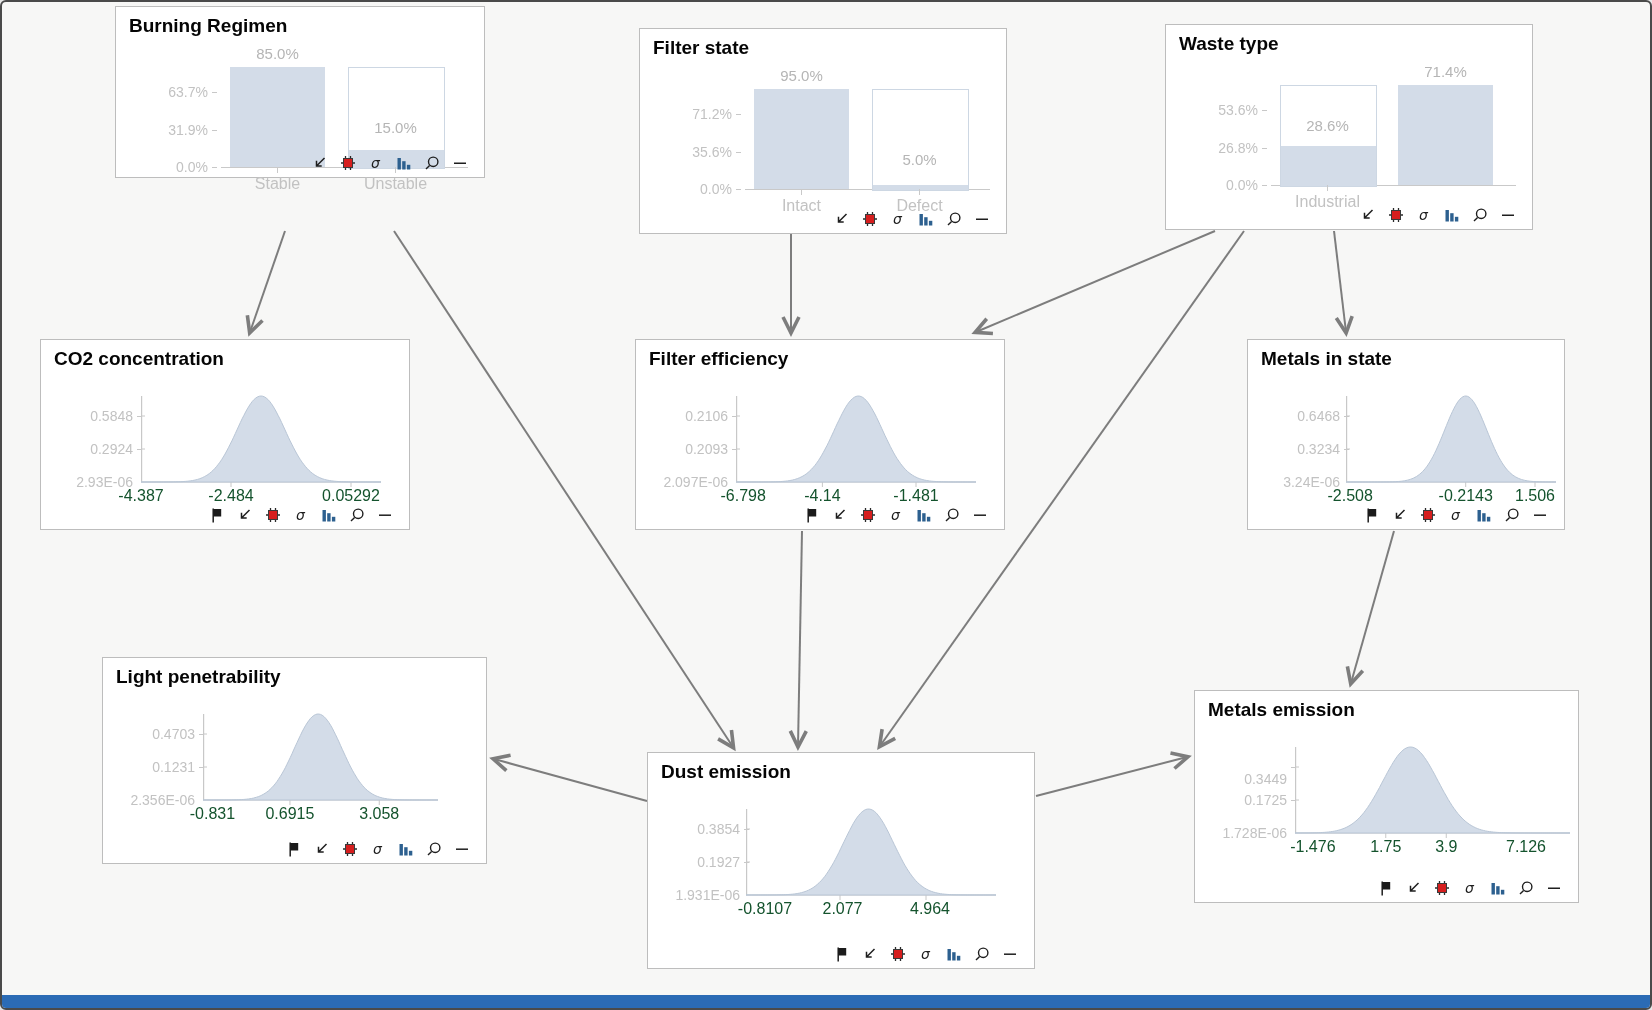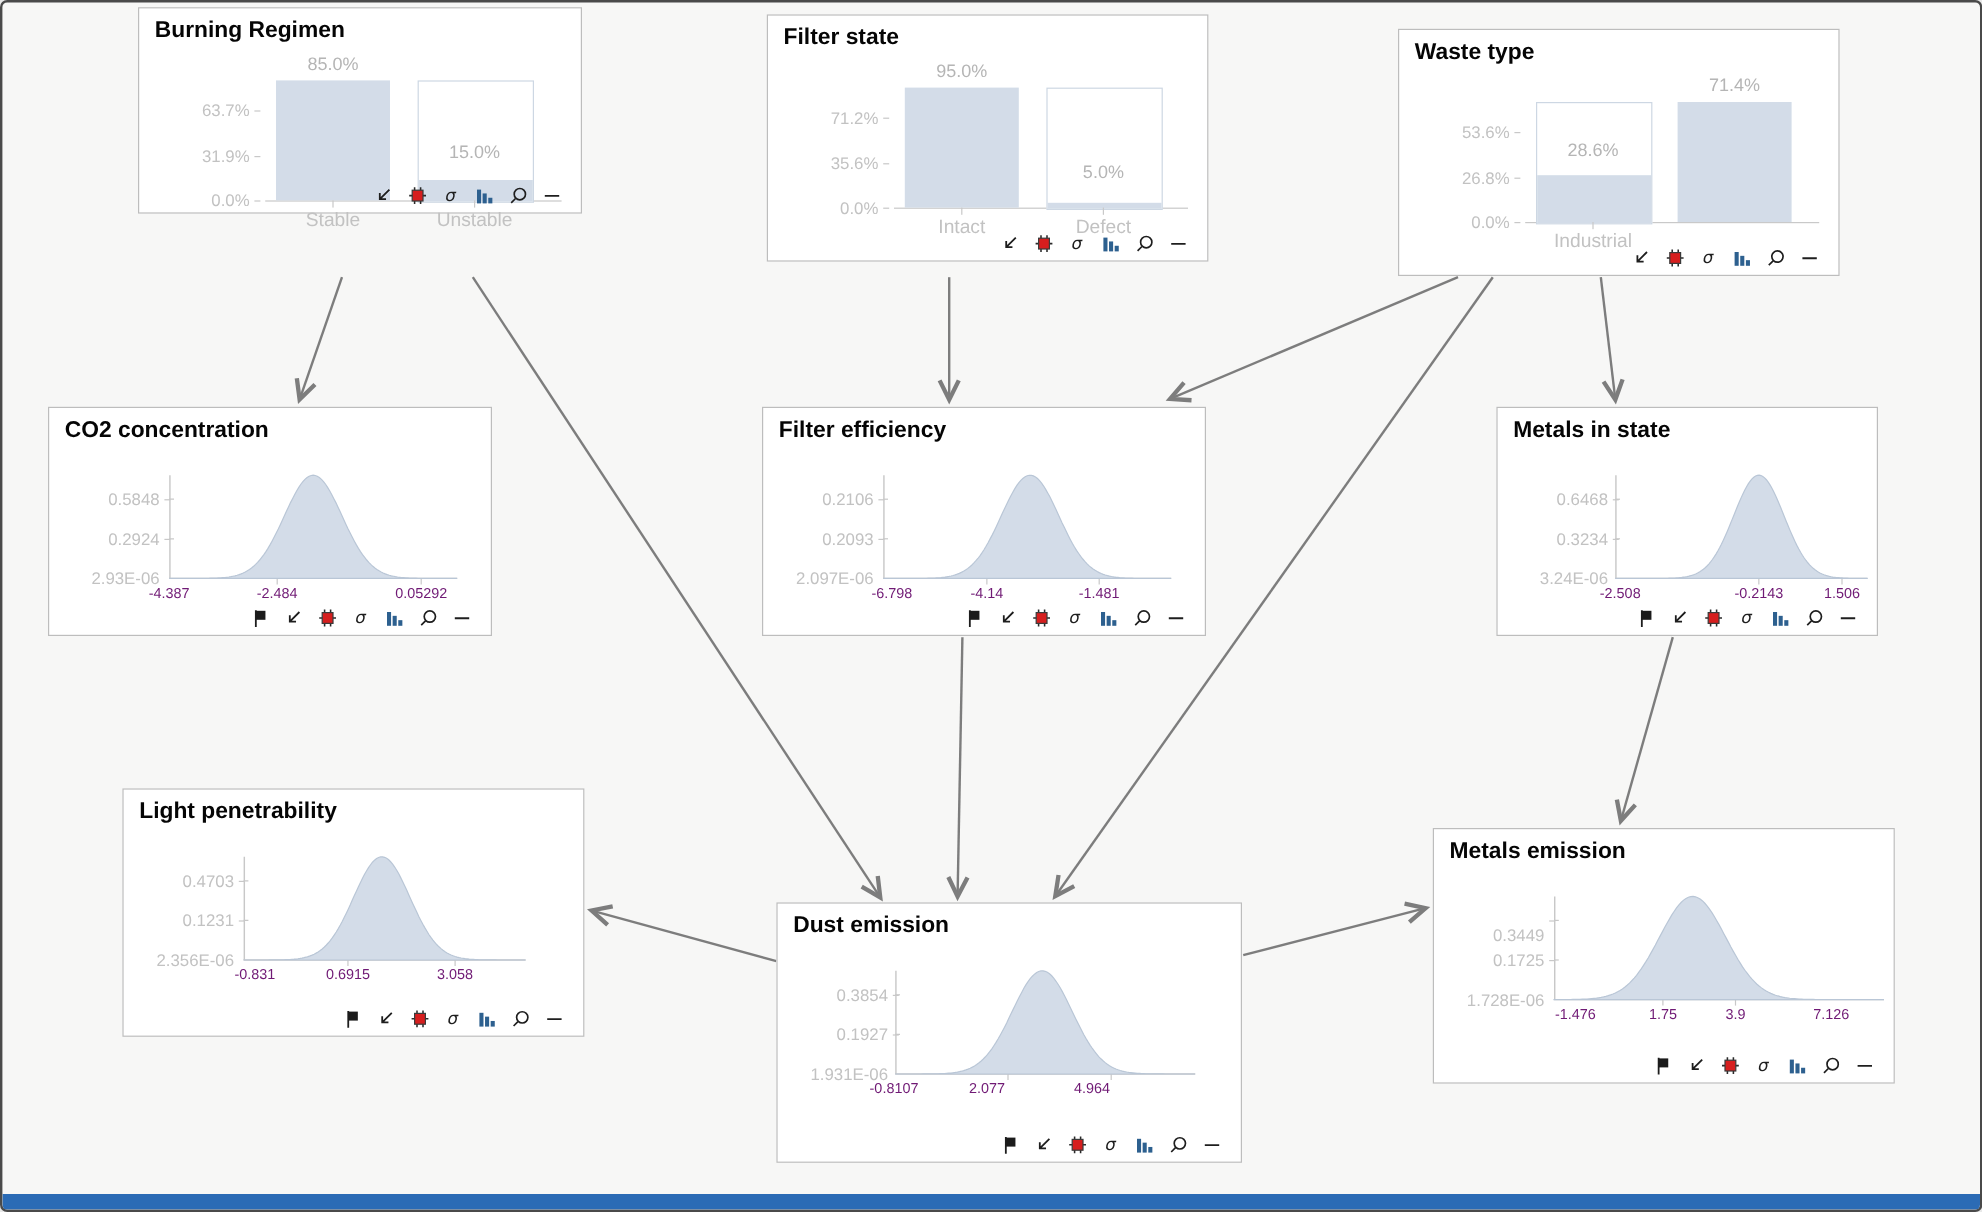--- a/index.html
+++ b/index.html
@@ -17,21 +17,21 @@
   }
   .chart{position:absolute;left:0;top:0;right:0;bottom:0;}
   
   .yt{
     position:absolute;left:0;width:92px;text-align:right;transform:translateY(-50%);
     font-size:14px;color:#c2c2c2;white-space:nowrap;
   }
   .ydash{position:absolute;left:96px;width:5px;height:1px;background:#c8c8c8;}
   .xl{position:absolute;height:20px;}
   .xt{
-    position:absolute;transform:translateX(-50%);font-size:12px;color:#701a75;white-space:nowrap;top:0;
+    position:absolute;transform:translateX(-50%);font-size:16px;color:#14532d;white-space:nowrap;top:0;
   }
   
   .baseline{position:absolute;left:105px;right:16px;top:160px;height:1px;background:#c9c9c9;}
   .bar{position:absolute;top:60px;width:95px;height:100px;}
   .bar .fill{position:absolute;left:0;right:0;bottom:0;background:#d3dce8;}
   .bar.outlined{border:1px solid #cdd7e3;background:#ffffff;}
   .bar.outlined .fill{left:0;right:0;}
   .val{position:absolute;width:95px;text-align:center;font-size:15px;color:#b5b5b5;}
   .cat{position:absolute;top:168px;width:95px;text-align:center;font-size:16px;color:#c2c2c2;}
   .xdash{position:absolute;top:160px;width:1px;height:6px;background:#c9c9c9;}
@@ -149,21 +149,21 @@
           </svg>
         </span>
       <span class="tbi">
           <svg viewBox="0 0 16 16">
             <use href="#i-min"></use>
           </svg>
         </span>
     </div>
   </div>
 
-  <div class="node" style="left:637px;top:10px;width:368px;height:206px">
+  <div class="node" style="left:637px;top:26px;width:368px;height:206px">
     <div class="title">Filter state</div>
     <div class="chart">
       <span class="yt" style="top:85px">71.2%</span>
       <span class="yt" style="top:122.5px">35.6%</span>
       <span class="yt" style="top:160px">0.0%</span>
       <i class="ydash" style="top:85px"></i>
         <i class="ydash" style="top:122.5px"></i>
         <i class="ydash" style="top:160px"></i>
       <div class="baseline"></div>
       <div class="bar filled" style="left:114px">
@@ -527,21 +527,21 @@
         <i class="ydash" style="top:109px"></i>
       <svg class="curve" style="left:98px;top:54px" width="250" height="96">
           <line x1="0.6" y1="2" x2="0.6" y2="88" stroke="#c8c8c8" stroke-width="1.2"></line>
           <line x1="0" y1="88" x2="250" y2="88" stroke="#c8c8c8" stroke-width="1.2"></line>
           <line x1="0" y1="22" x2="4" y2="22" stroke="#c8c8c8" stroke-width="1"></line>
           <line x1="0" y1="55" x2="4" y2="55" stroke="#c8c8c8" stroke-width="1"></line>
           <line x1="94" y1="88" x2="94" y2="93" stroke="#c8c8c8" stroke-width="1"></line>
           <line x1="180" y1="88" x2="180" y2="93" stroke="#c8c8c8" stroke-width="1"></line>
           <path d="M0 88 L0.0 88.00 L1.8 88.00 L3.6 88.00 L5.4 88.00 L7.1 88.00 L8.9 88.00 L10.7 88.00 L12.5 87.99 L14.3 87.99 L16.1 87.99 L17.9 87.99 L19.6 87.98 L21.4 87.98 L23.2 87.97 L25.0 87.96 L26.8 87.94 L28.6 87.93 L30.4 87.90 L32.1 87.87 L33.9 87.84 L35.7 87.79 L37.5 87.73 L39.3 87.66 L41.1 87.57 L42.9 87.46 L44.6 87.33 L46.4 87.16 L48.2 86.96 L50.0 86.72 L51.8 86.43 L53.6 86.08 L55.4 85.67 L57.1 85.18 L58.9 84.61 L60.7 83.94 L62.5 83.17 L64.3 82.28 L66.1 81.27 L67.9 80.11 L69.6 78.80 L71.4 77.33 L73.2 75.68 L75.0 73.86 L76.8 71.84 L78.6 69.63 L80.4 67.23 L82.1 64.63 L83.9 61.84 L85.7 58.87 L87.5 55.72 L89.3 52.42 L91.1 48.98 L92.9 45.42 L94.6 41.77 L96.4 38.07 L98.2 34.35 L100.0 30.64 L101.8 26.99 L103.6 23.43 L105.4 20.02 L107.1 16.79 L108.9 13.78 L110.7 11.04 L112.5 8.61 L114.3 6.52 L116.1 4.80 L117.9 3.47 L119.6 2.56 L121.4 2.08 L123.2 2.04 L125.0 2.43 L126.8 3.25 L128.6 4.50 L130.4 6.14 L132.1 8.17 L133.9 10.53 L135.7 13.21 L137.5 16.17 L139.3 19.36 L141.1 22.74 L142.9 26.27 L144.6 29.90 L146.4 33.60 L148.2 37.33 L150.0 41.04 L151.8 44.70 L153.6 48.27 L155.4 51.74 L157.1 55.07 L158.9 58.25 L160.7 61.26 L162.5 64.09 L164.3 66.73 L166.1 69.17 L167.9 71.41 L169.6 73.47 L171.4 75.33 L173.2 77.01 L175.0 78.52 L176.8 79.86 L178.6 81.05 L180.4 82.09 L182.1 83.00 L183.9 83.80 L185.7 84.48 L187.5 85.07 L189.3 85.57 L191.1 86.00 L192.9 86.36 L194.6 86.66 L196.4 86.91 L198.2 87.12 L200.0 87.30 L201.8 87.44 L203.6 87.55 L205.4 87.65 L207.1 87.72 L208.9 87.78 L210.7 87.83 L212.5 87.87 L214.3 87.90 L216.1 87.92 L217.9 87.94 L219.6 87.95 L221.4 87.97 L223.2 87.97 L225.0 87.98 L226.8 87.99 L228.6 87.99 L230.4 87.99 L232.1 87.99 L233.9 88.00 L235.7 88.00 L237.5 88.00 L239.3 88.00 L241.1 88.00 L242.9 88.00 L244.6 88.00 L246.4 88.00 L248.2 88.00 L250.0 88.00 L250 88 Z" fill="#d3dce8" stroke="#b9c6d6" stroke-width="1"></path>
         </svg>
-      <div class="xl" style="left:82px;top:147px;width:250px">
+      <div class="xl" style="left:102px;top:147px;width:250px">
         <span class="xt" style="left:6%">-0.8107</span>
         <span class="xt" style="left:37%">2.077</span>
         <span class="xt" style="left:72%">4.964</span>
       </div>
     </div>
     <div class="toolbar">
       <span class="tbi">
           <svg viewBox="0 0 16 16">
             <use href="#i-flag"></use>
           </svg>

